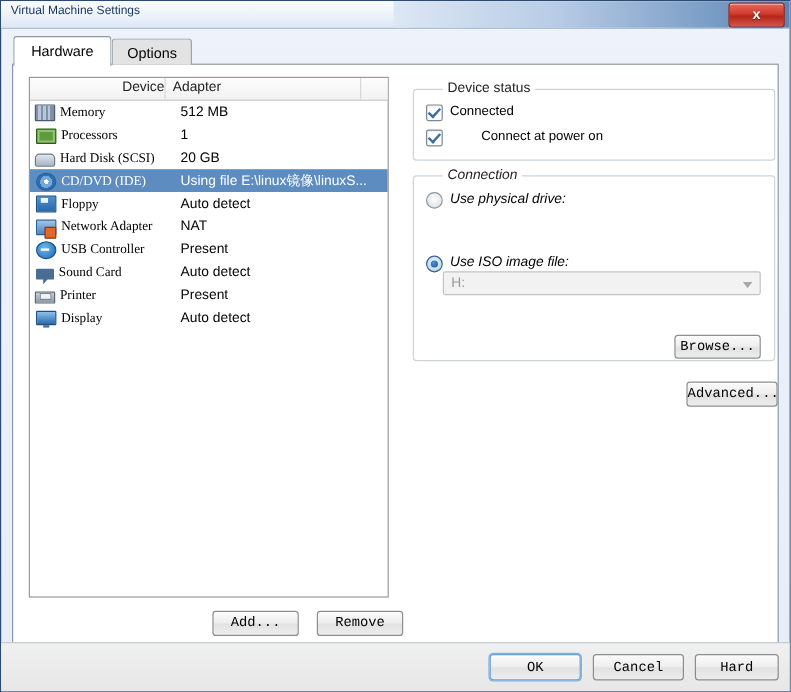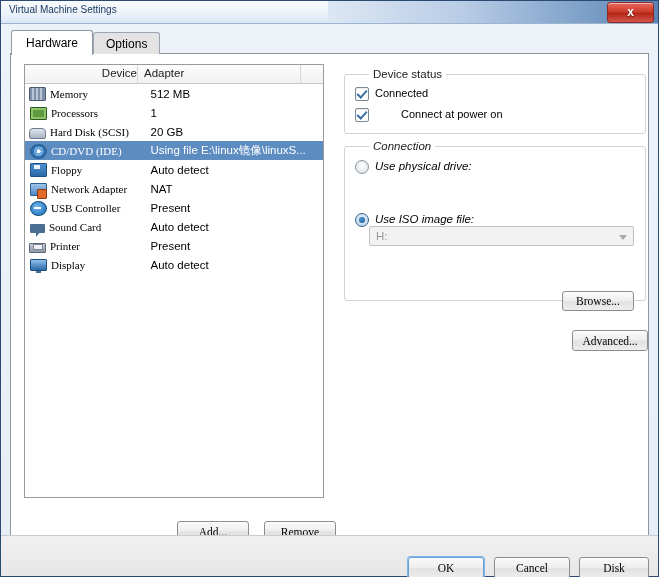--- a/index.html
+++ b/index.html
@@ -109,25 +109,24 @@
   .ic-snd:after{content:"";position:absolute;left:6px;top:1px;width:0;height:0;
     border-top:6px solid transparent;border-bottom:6px solid transparent;border-left:5px solid #4a6d94;}
   .ic-prn{background:linear-gradient(to bottom,#c9cfd8,#8d98a6);border:1px solid #5d6775;
     height:8px;margin-top:4px;border-radius:1px;}
   .ic-prn:after{content:"";position:absolute;left:3px;top:0;width:8px;height:4px;background:#f0f2f5;border:1px solid #7b8694;}
   .ic-disp{background:linear-gradient(to bottom,#8fc0ea,#2a6aa8);border:1px solid #1d4f80;
     height:10px;width:13px;margin:1px 0 0 1px;border-radius:1px;}
   .ic-disp:after{content:"";position:absolute;left:5px;top:11px;width:5px;height:2px;background:#4a6d94;}
   
   .btn{
-    font-family:Liberation Serif, serif;font-size:11.5px;color:#000;
+    font-family:Liberation Mono, monospace;font-size:11.5px;color:#000;
     background:linear-gradient(to bottom,#fafafa 0%,#efefef 45%,#e2e2e2 55%,#ededed 100%);
     border:1px solid #8d8d8d;border-radius:3px;cursor:pointer;padding:0;
     box-shadow:inset 0 1px 0 rgba(255,255,255,.7);
-    margin-top:12px;
   }
   .btn:disabled{color:#9a9a9a;}
   .add-btn{position:absolute;left:166px;top:455px;width:72px;height:21px;}
   .rem-btn{position:absolute;left:253px;top:455px;width:72px;height:21px;}
   
   .group{position:absolute;border:1px solid #cdd4dc;border-radius:3px;background:transparent;}
   .group > .legend{
     position:absolute;top:-7px;left:24px;background:#ffffff;
     padding:0 4px;font-size:11.5px;color:#222;text-align:center;
   }
@@ -315,16 +314,16 @@
     </div>
 
 
     <button class="btn browse-btn">Browse...</button>
     <button class="btn adv-btn">Advanced...</button>
   </div>
 
   <div class="bottombar">
     <button class="btn ok-btn">OK</button>
     <button class="btn cancel-btn">Cancel</button>
-    <button class="btn help-btn">Disk</button>
+    <button class="btn help-btn">Hard</button>
   </div>
 
 </div>
 
 </body></html>

